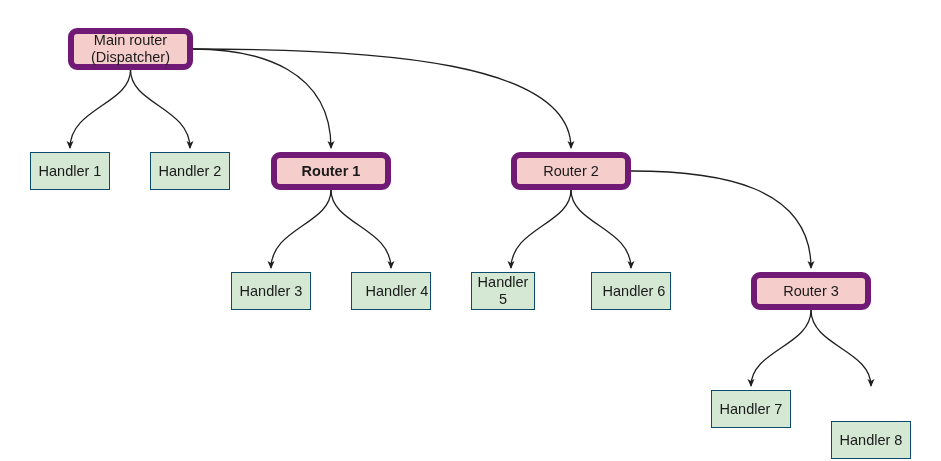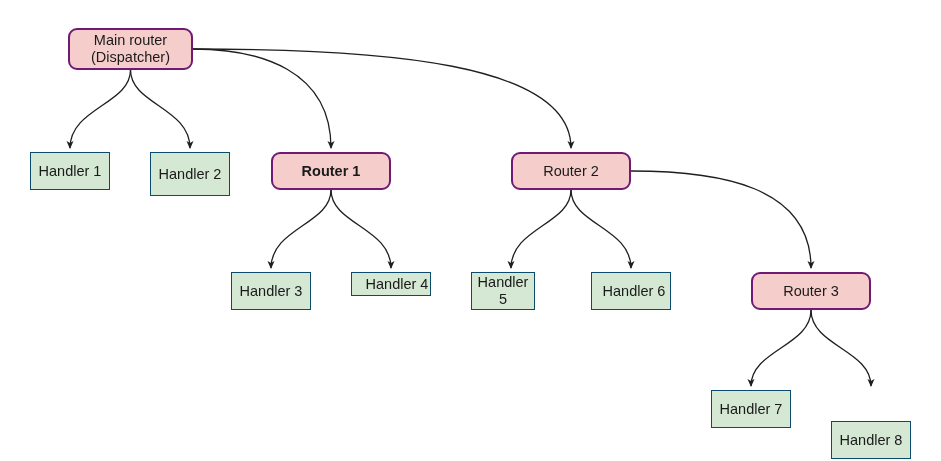--- a/index.html
+++ b/index.html
@@ -32,21 +32,21 @@
     justify-content: center;
     text-align: center;
     font-size: 14.5px;
     line-height: 17px;
     color: #1a1a1a;
     z-index: 2;
     white-space: pre-line;
   }
   .node.router {
     background: #f5cecc;
-    border: 2px solid #701a75;
+    border: 6px solid #701a75;
     border-radius: 9px;
   }
   .node.handler {
     background: #d5e8d4;
     border: 1px solid #0c4a6e;
     border-radius: 0;
   }
   .node-label {
     display: block;
     white-space: pre-line;
@@ -73,24 +73,24 @@
         <path d="M 571,190 C 571,224 631,228 631,268" stroke="#1f1f1f" stroke-width="1.3" fill="none" marker-end="url(#arrowhead)"></path>
         <path d="M 631,171 C 720,171 811,186 811,268" stroke="#1f1f1f" stroke-width="1.3" fill="none" marker-end="url(#arrowhead)"></path>
         <path d="M 811,310 C 811,346 751,350 751,386" stroke="#1f1f1f" stroke-width="1.3" fill="none" marker-end="url(#arrowhead)"></path>
         <path d="M 811,310 C 811,346 871,350 871,386" stroke="#1f1f1f" stroke-width="1.3" fill="none" marker-end="url(#arrowhead)"></path>
       </g>
   </svg>
   <div id="nodes-layer">
       <div class="node router" style="left: 68px; top: 28px; width: 125px; height: 42px;"><span class="node-label">Main router
 (Dispatcher)</span></div>
       <div class="node handler" style="left: 30px; top: 152px; width: 80px; height: 38px;"><span class="node-label">Handler 1</span></div>
-      <div class="node handler" style="left: 150px; top: 152px; width: 80px; height: 44px; justify-content: center;"><span class="node-label">Handler 2</span></div>
+      <div class="node handler" style="left: 150px; top: 152px; width: 80px; height: 38px; justify-content: center;"><span class="node-label">Handler 2</span></div>
       <div class="node router" style="left: 271px; top: 152px; width: 120px; height: 38px; font-weight: bold;"><span class="node-label">Router 1</span></div>
       <div class="node router" style="left: 511px; top: 152px; width: 120px; height: 38px;"><span class="node-label">Router 2</span></div>
       <div class="node handler" style="left: 231px; top: 272px; width: 80px; height: 38px;"><span class="node-label">Handler 3</span></div>
-      <div class="node handler" style="left: 351px; top: 272px; width: 80px; height: 24px; padding-left: 12px;"><span class="node-label">Handler 4</span></div>
+      <div class="node handler" style="left: 351px; top: 272px; width: 80px; height: 38px; padding-left: 12px;"><span class="node-label">Handler 4</span></div>
       <div class="node handler" style="left: 471px; top: 272px; width: 64px; height: 38px;"><span class="node-label">Handler 5</span></div>
       <div class="node handler" style="left: 591px; top: 272px; width: 80px; height: 38px; padding-left: 6px;"><span class="node-label">Handler 6</span></div>
       <div class="node router" style="left: 751px; top: 272px; width: 120px; height: 38px;"><span class="node-label">Router 3</span></div>
       <div class="node handler" style="left: 711px; top: 390px; width: 80px; height: 38px;"><span class="node-label">Handler 7</span></div>
       <div class="node handler" style="left: 831px; top: 390px; width: 80px; height: 38px; margin-top: 31px;"><span class="node-label">Handler 8</span></div>
     </div>
 </div>
 
 </body></html>

